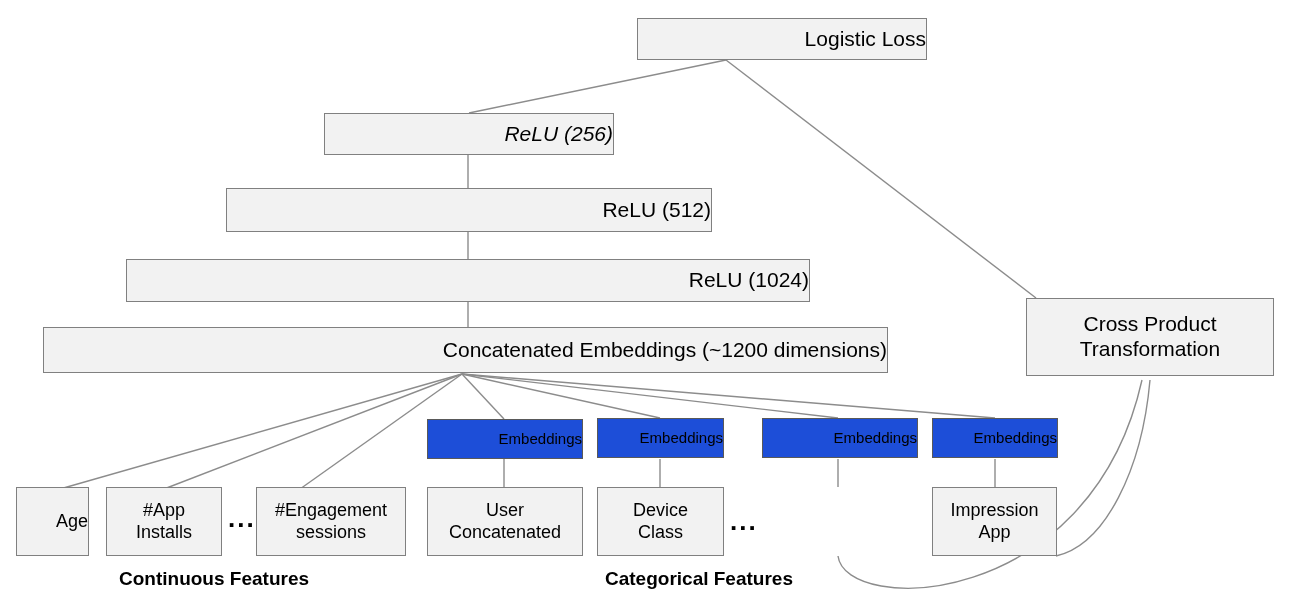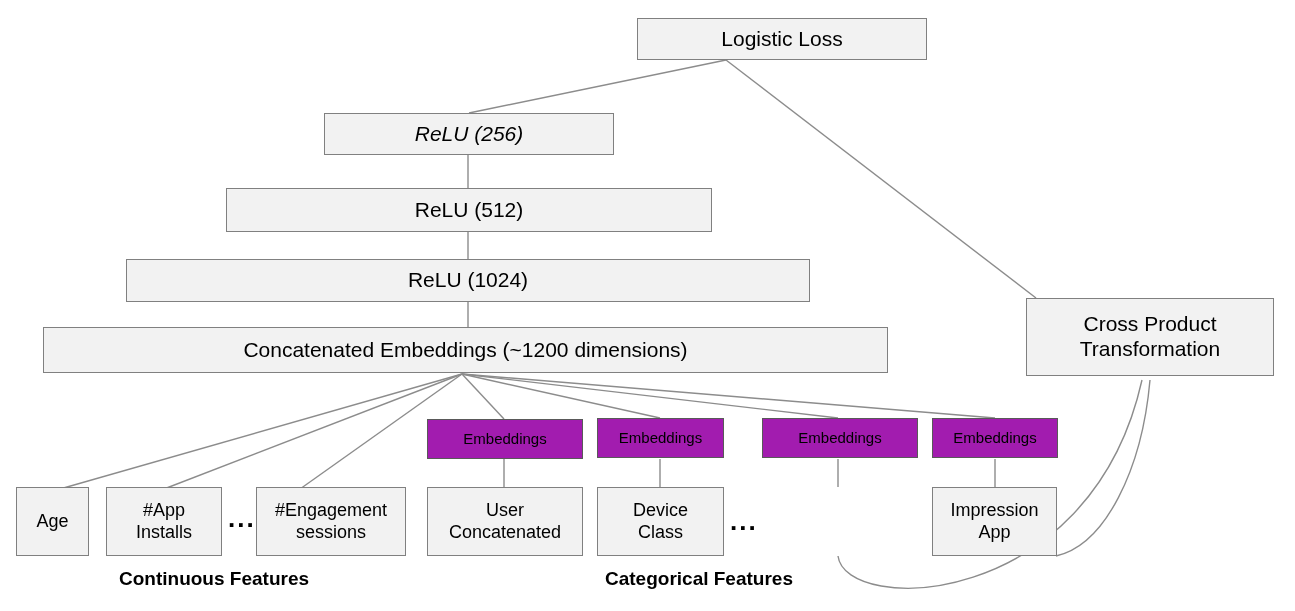--- a/index.html
+++ b/index.html
@@ -24,32 +24,32 @@
     top: 0;
     width: 1295px;
     height: 611px;
     pointer-events: none;
   }
   .node {
     position: absolute;
     box-sizing: border-box;
     display: flex;
     align-items: center;
-    justify-content: center;
+    justify-content: flex-end;
     text-align: center;
     line-height: 1.18;
     color: #000000;
     z-index: 2;
   }
   .node-light {
     background: #f2f2f2;
     border: 1px solid #808080;
   }
   .node-dark {
-    background: #a21caf;
+    background: #1d4ed8;
     border: 1.5px solid #595959;
   }
   .fs-lg { font-size: 21px; }
   .fs-md { font-size: 18px; }
   .fs-sm { font-size: 15px; }
   .group-label {
     position: absolute;
     font-weight: bold;
     font-size: 19px;
     color: #000000;

